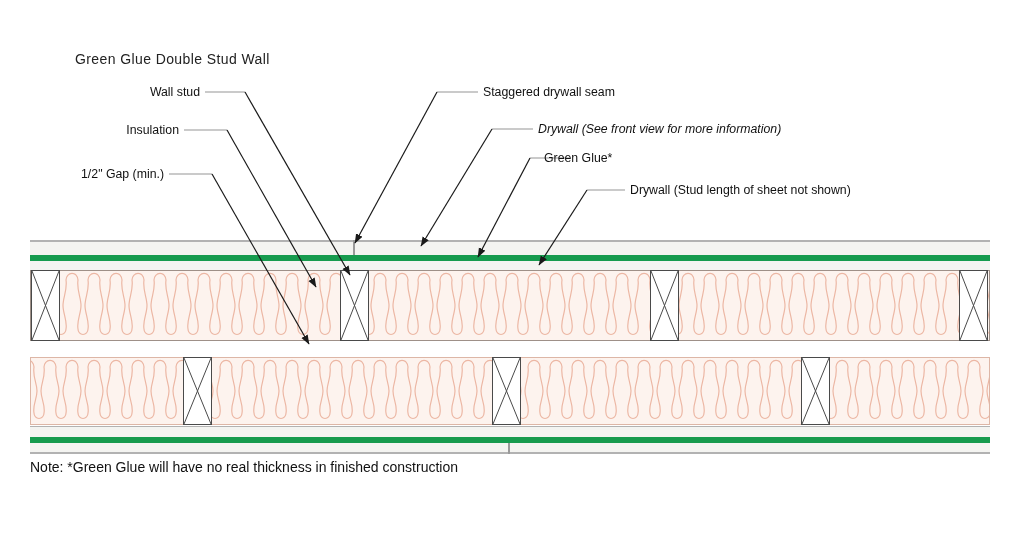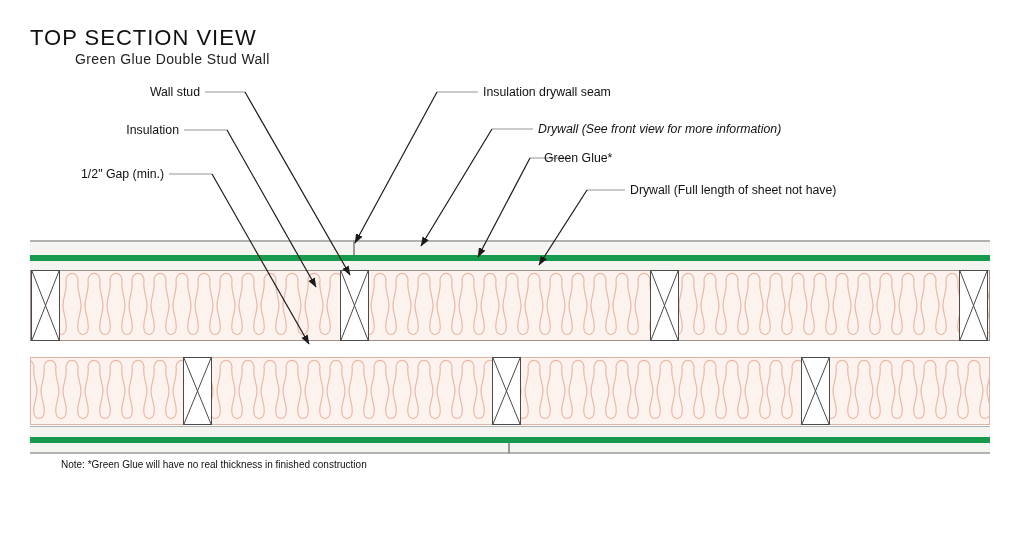--- a/index.html
+++ b/index.html
@@ -1,30 +1,29 @@
 <!DOCTYPE html>
 <html><head>
 <meta charset="utf-8">
 <style>
   html,body{margin:0;padding:0;background:#ffffff;}
   body{font-family:"Liberation Sans","DejaVu Sans",sans-serif;color:#111;}
   .canvas{position:relative;width:1020px;height:550px;background:#fff;overflow:hidden;}
   .title{position:absolute;left:30px;top:25px;font-size:22px;letter-spacing:1px;color:#111;white-space:nowrap;}
   .subtitle{position:absolute;left:33px;top:51px;font-size:14px;letter-spacing:0.4px;color:#222;white-space:nowrap;margin-left:42px;}
-  .note{position:absolute;left:30px;top:459px;font-size:10px;color:#111;white-space:nowrap;margin-left:31px;}
+  .note{position:absolute;left:30px;top:459px;font-size:14px;color:#111;white-space:nowrap;}
   #diagram{position:absolute;left:0;top:0;width:1020px;height:550px;}
   #overlay{position:absolute;left:0;top:0;width:1020px;height:550px;pointer-events:none;}
   .callout-label{position:absolute;font-size:12.3px;color:#111;white-space:nowrap;transform:translateY(-52%);}
   .band,.hline,.seam,.stud,.row{position:absolute;box-sizing:border-box;}
 </style>
 </head>
 <body>
 
 <div class="canvas">
-  <div class="title">TOP SECTION VIEW</div>
   <div class="subtitle">Green Glue Double Stud Wall</div>
   <div id="diagram">
       <div class="hline" style="position: absolute; left: 30px; top: 240px; width: 960px; height: 2px; background: rgb(178, 178, 178);"></div>
       <div class="band" style="position: absolute; left: 30px; top: 242px; width: 960px; height: 12.5px; background: rgb(244, 244, 241);"></div>
       <div class="band" style="position: absolute; left: 30px; top: 254.5px; width: 960px; height: 6px; background: rgb(22, 155, 78);"></div>
       <div class="band" style="position: absolute; left: 30px; top: 260.5px; width: 960px; height: 9.5px; background: rgb(244, 244, 241);"></div>
       <div class="hline" style="position: absolute; left: 30px; top: 425.5px; width: 960px; height: 1.5px; background: rgb(178, 178, 178);"></div>
       <div class="band" style="position: absolute; left: 30px; top: 427px; width: 960px; height: 9.5px; background: rgb(244, 244, 241);"></div>
       <div class="band" style="position: absolute; left: 30px; top: 436.5px; width: 960px; height: 6px; background: rgb(22, 155, 78);"></div>
       <div class="band" style="position: absolute; left: 30px; top: 442.5px; width: 960px; height: 9.5px; background: rgb(244, 244, 241);"></div>
@@ -112,19 +111,19 @@
       <line x1="492" y1="129" x2="421" y2="246" stroke="#1A1A1A" stroke-width="1.2" marker-end="url(#arrow)"></line>
       <line x1="530" y1="158" x2="569" y2="158" stroke="#B8B8B8" stroke-width="1.5"></line>
       <line x1="530" y1="158" x2="478" y2="257" stroke="#1A1A1A" stroke-width="1.2" marker-end="url(#arrow)"></line>
       <line x1="587" y1="190" x2="625" y2="190" stroke="#B8B8B8" stroke-width="1.5"></line>
       <line x1="587" y1="190" x2="539" y2="265" stroke="#1A1A1A" stroke-width="1.2" marker-end="url(#arrow)"></line>
     </svg>
   <div id="labels">
       <div class="callout-label" style="top: 92px; right: 820px; text-align: right; margin-left: 8px;">Wall stud</div>
       <div class="callout-label" style="top: 130px; right: 841px; text-align: right;">Insulation</div>
       <div class="callout-label" style="top: 174px; right: 856px; text-align: right;">1/2" Gap (min.)</div>
-      <div class="callout-label" style="top: 92px; left: 483px;">Insulation drywall seam</div>
+      <div class="callout-label" style="top: 92px; left: 483px;">Staggered drywall seam</div>
       <div class="callout-label" style="top: 129px; left: 538px; font-style: italic;">Drywall (See front view for more information)</div>
       <div class="callout-label" style="top: 158px; left: 544px; text-align: center;">Green Glue*</div>
-      <div class="callout-label" style="top: 190px; left: 630px;">Drywall (Full length of sheet not have)</div>
+      <div class="callout-label" style="top: 190px; left: 630px;">Drywall (Stud length of sheet not shown)</div>
     </div>
   <div class="note">Note: *Green Glue will have no real thickness in finished construction</div>
 </div>
 
 </body></html>

